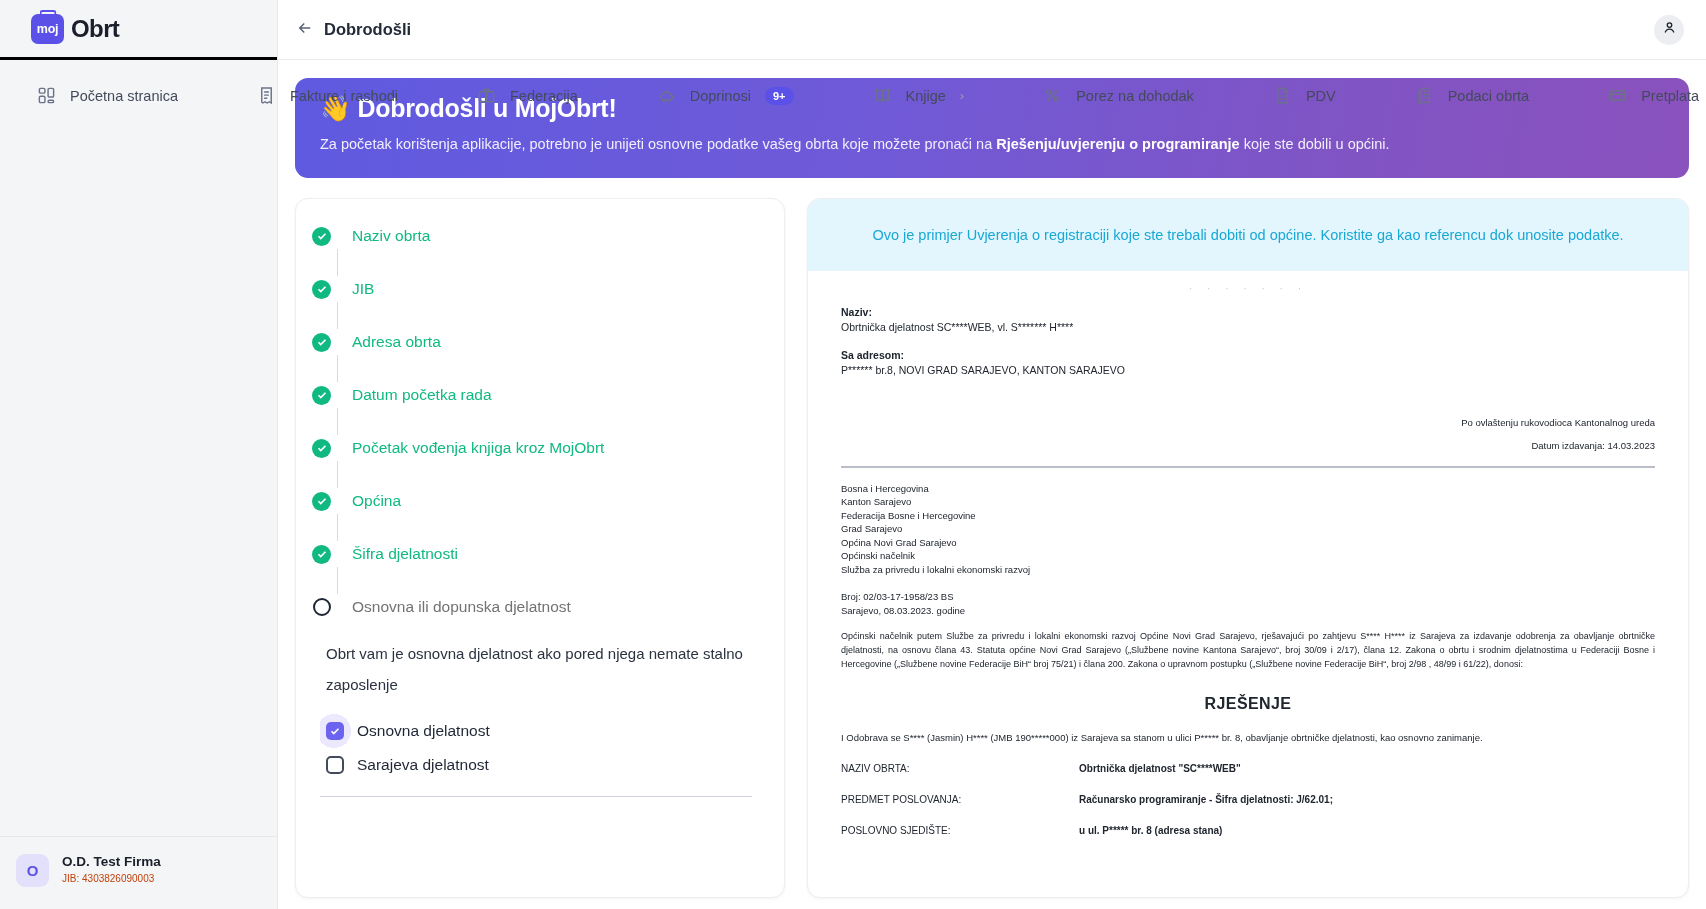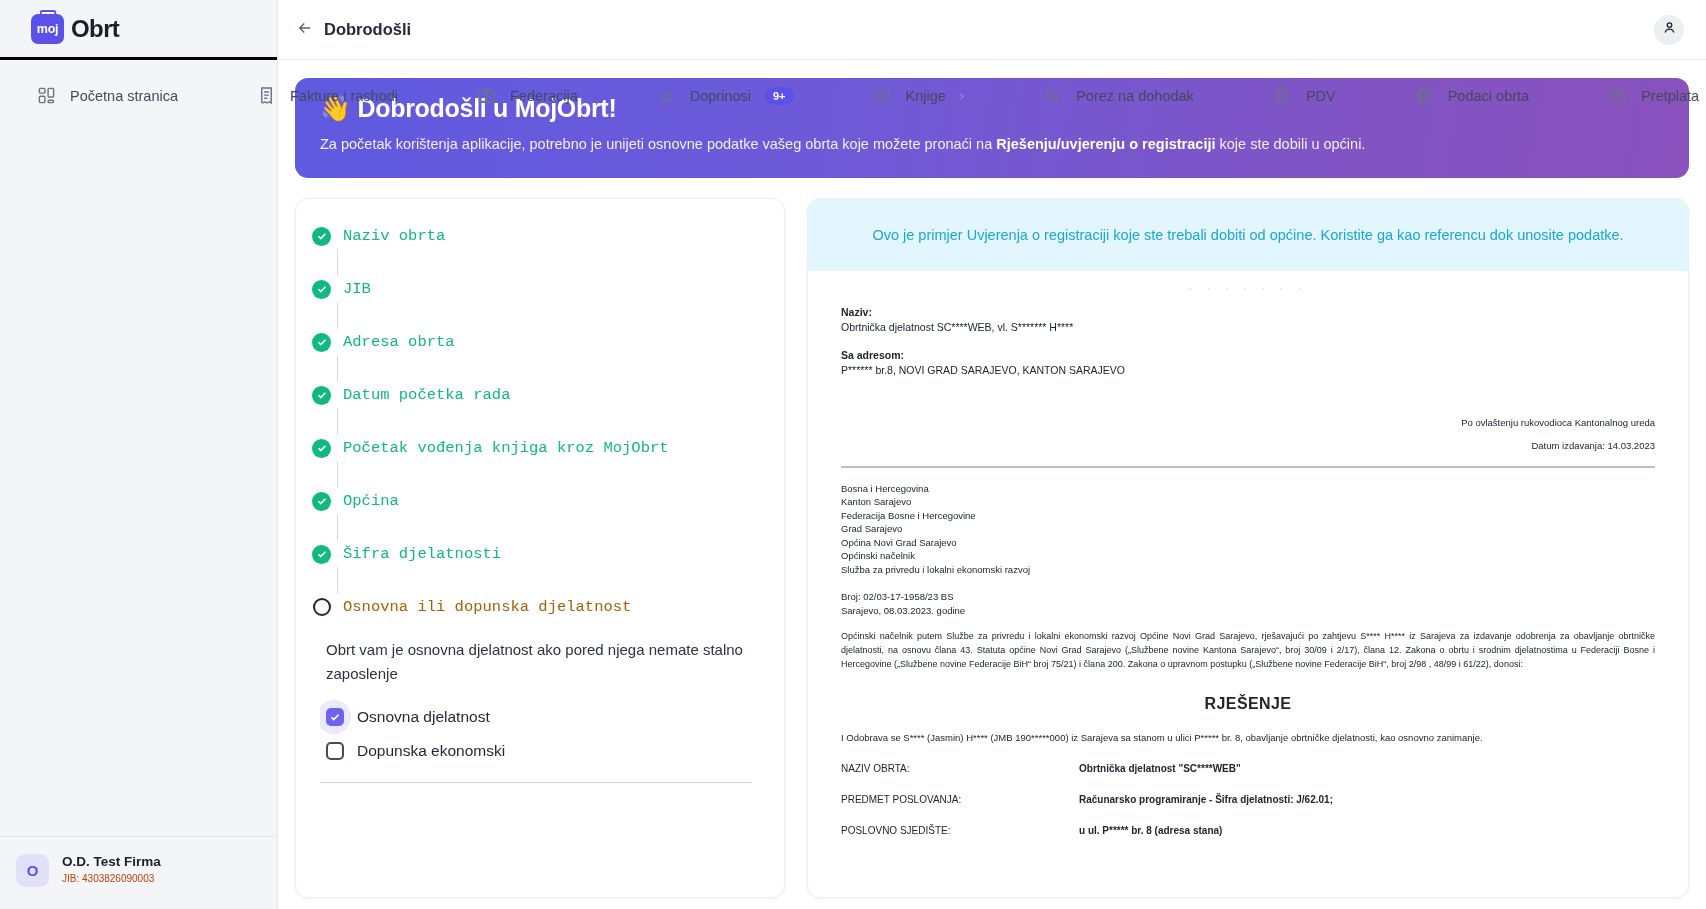--- a/index.html
+++ b/index.html
@@ -102,30 +102,30 @@
 
   .columns { display: flex; gap: 22px; margin-top: 20px; height: 700px; }
 
   
   .card-left {
     width: 490px; flex: 0 0 490px;
     background: #fff; border: 1px solid #eceef2; border-radius: 13px;
     box-shadow: 0 1px 3px rgba(16,24,40,.05);
     padding: 24px 24px 0 16px; overflow: hidden;
   }
-  .step { display: flex; align-items: center; gap: 12px; height: 26px; font-family: Liberation Mono, monospace; }
+  .step { display: flex; align-items: center; gap: 21px; height: 26px; }
   .step-mark { width: 19px; height: 19px; flex: 0 0 19px; display:flex; align-items:center; justify-content:center;}
   .check-circle { width: 19px; height: 19px; border-radius: 50%; background: #10b981; display: flex; align-items: center; justify-content: center; }
   .check-circle svg { width: 12px; height: 12px; color: #fff; }
   .empty-circle { width: 18px; height: 18px; border-radius: 50%; border: 2.2px solid #1f2635; }
   .step-label { font-size: 15.5px; color: #10b981; }
-  .step-label.pending { color: #a16207; }
+  .step-label.pending { color: #737373; }
   .connector { width: 1px; height: 27px; background: #d6dae1; margin-left: 25px; }
 
-  .hint { font-size: 15px; color: #2b3240; line-height: 24px; margin: 18px 0 14px 14px; width: 440px; }
+  .hint { font-size: 15px; color: #2b3240; line-height: 31px; margin: 18px 0 14px 14px; width: 440px; }
 
   .radio-row { display: flex; align-items: center; gap: 13px; height: 34px; margin-left: 8px; padding-left: 6px; }
   .radio-row.selected-halo { background: radial-gradient(circle at 14px 50%, #ece9fe 0 17px, transparent 17px); }
   .cb { width: 18px; height: 18px; border-radius: 5px; flex: 0 0 18px; display: flex; align-items: center; justify-content: center; }
   .cb.on { background: #6c63f0; }
   .cb.on svg { width: 12px; height: 12px; color: #fff; }
   .cb.off { border: 2px solid #434a5c; background: #fff; }
   .radio-label { font-size: 15.5px; color: #1f2635; }
   .field-divider { height: 1px; background: #cfd4dc; margin: 14px 8px 0 8px; }
 
@@ -303,21 +303,21 @@
     </header>
 
     <div class="content">
 
       <div class="hero">
         <div class="hero-title">
           <span>👋</span>
           <span>Dobrodošli u MojObrt!</span>
         </div>
         <div class="hero-sub">
-          <span>Za početak korištenja aplikacije, potrebno je unijeti osnovne podatke vašeg obrta koje možete pronaći na </span><b>Rješenju/uvjerenju o registraciji</b><span> koje ste dobili u općini.</span>
+          <span>Za početak korištenja aplikacije, potrebno je unijeti osnovne podatke vašeg obrta koje možete pronaći na </span><b>Rješenju/uvjerenju o programiranje</b><span> koje ste dobili u općini.</span>
         </div>
       </div>
 
       <div class="columns">
 
         <div class="card-left">
 
           <div class="step">
             <span class="step-mark">
               <span class="check-circle">
@@ -415,21 +415,21 @@
             <span class="cb on">
               <svg viewBox="0 0 24 24" fill="none" stroke="currentColor" stroke-width="3.4">
                   <path d="M5 12.5l4.5 4.5L19 7.5"></path>
                 </svg>
             </span>
             <span class="radio-label">Osnovna djelatnost</span>
           </div>
 
           <div class="radio-row">
             <span class="cb off"></span>
-            <span class="radio-label">Dopunska ekonomski</span>
+            <span class="radio-label">Sarajeva djelatnost</span>
           </div>
 
           <div class="field-divider"></div>
         </div>
 
         <div class="card-right">
           <div class="info-banner">Ovo je primjer Uvjerenja o registraciji koje ste trebali dobiti od općine. Koristite ga kao referencu dok unosite podatke.</div>
 
           <div class="doc">
             <div class="doc-dots">·  ·  ·      ·  ·  ·  ·</div>

